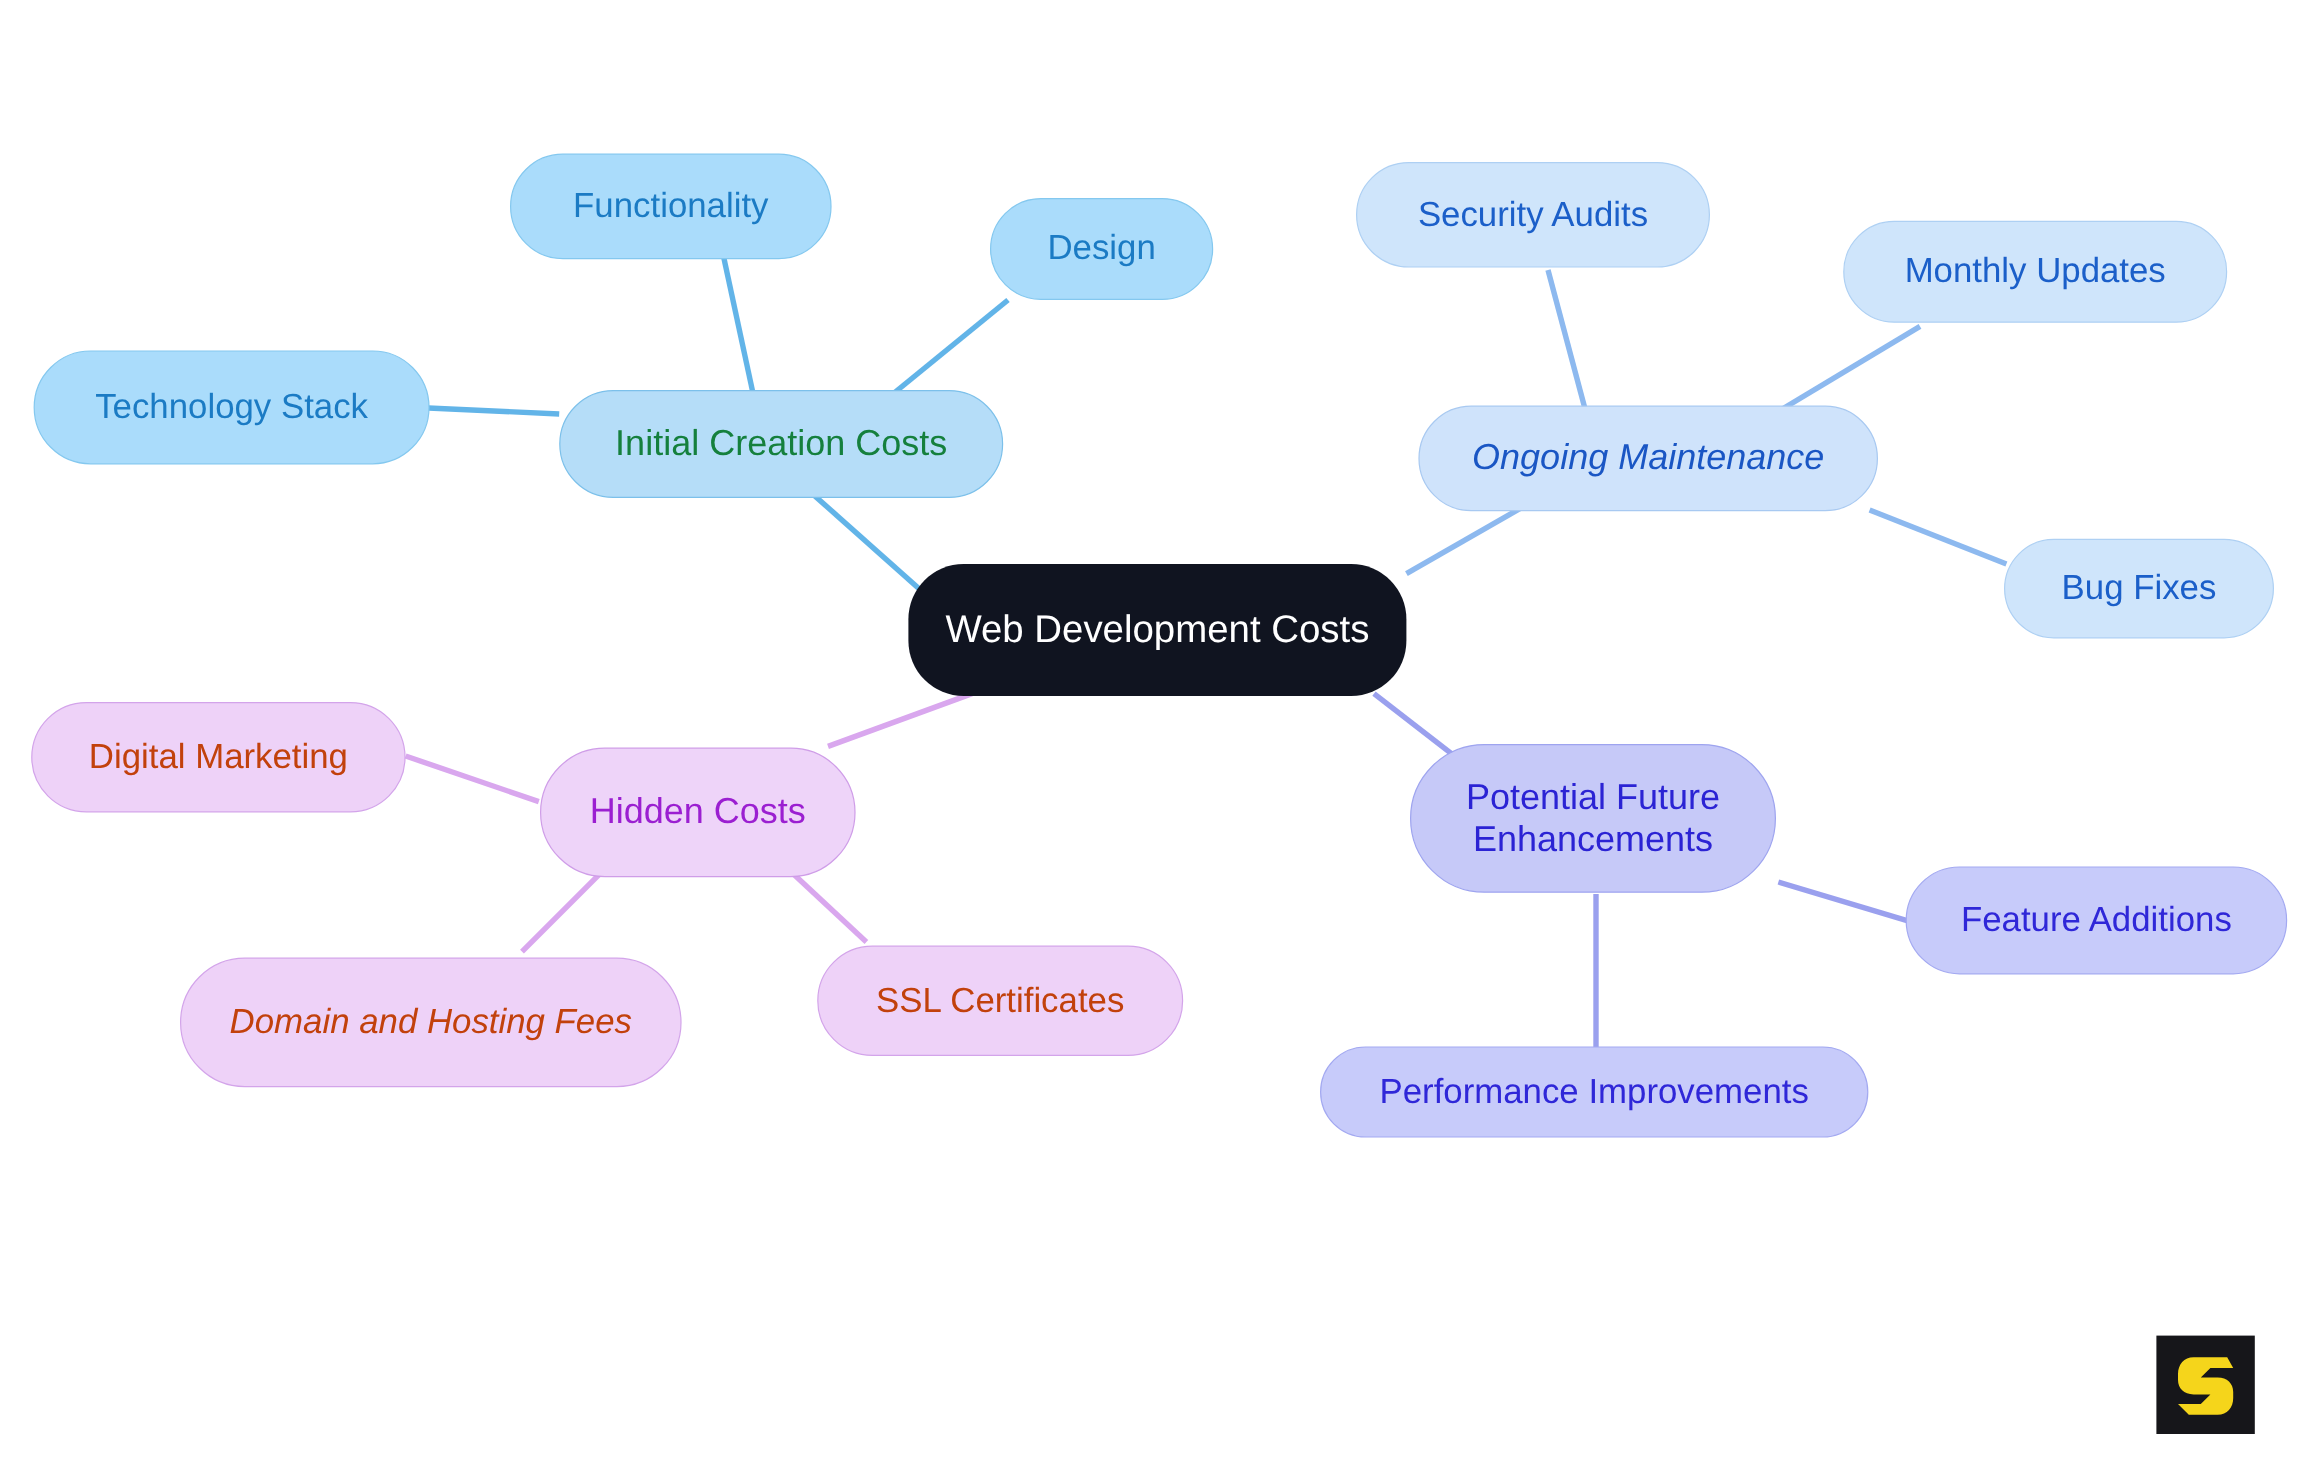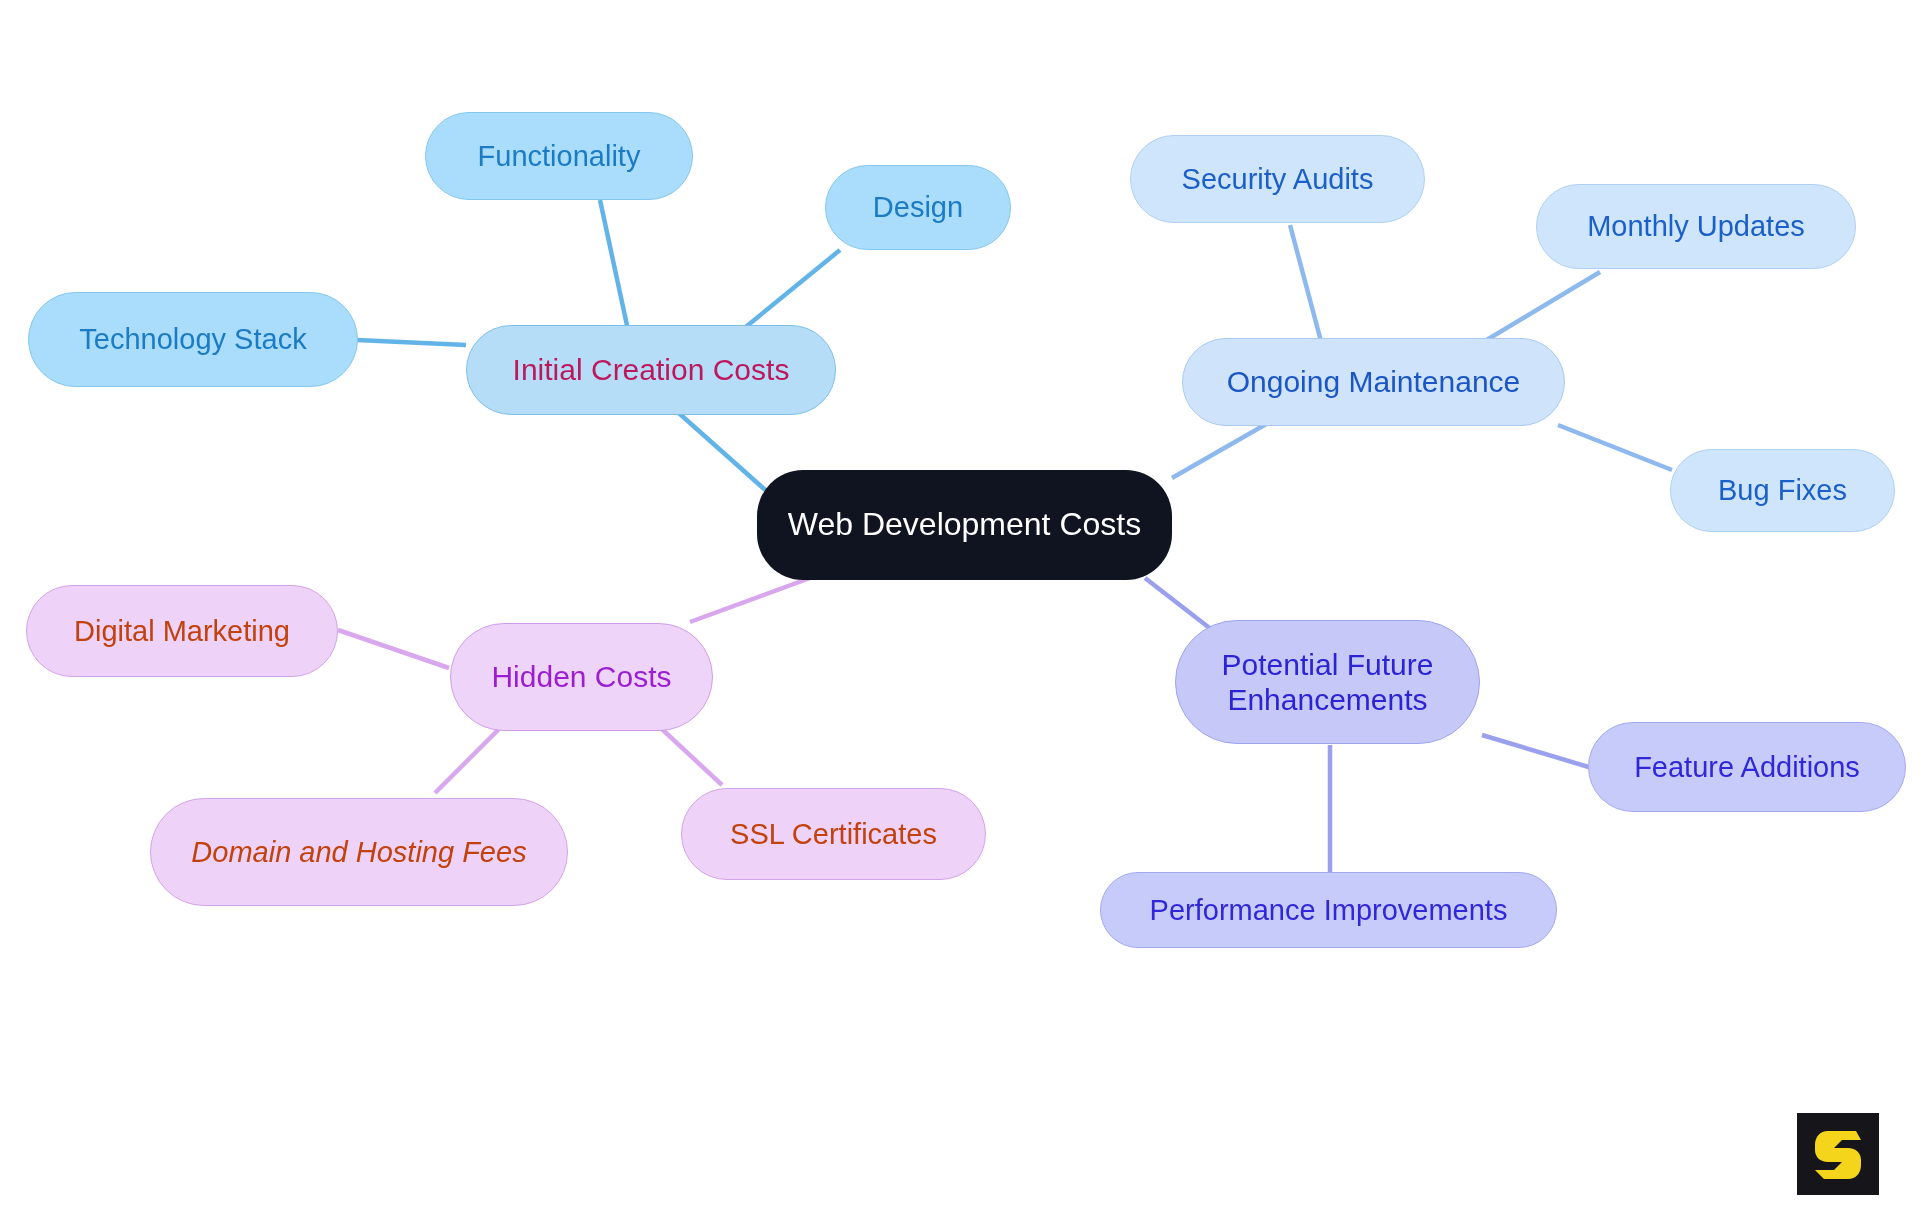--- a/index.html
+++ b/index.html
@@ -43,24 +43,24 @@
     border-radius: 46px;
     border-width: 0;
     background: #101420;
     color: #ffffff;
     font-size: 32px;
   }
   .node.branch { font-size: 30px; }
   .node.leaf   { font-size: 29px; }
 
   
-  .c-blue      { background:#b5ddf8; border-color:#7cc0ea; color:#be185d; }
+  .c-blue      { background:#b5ddf8; border-color:#7cc0ea; color:#15803d; }
   .c-blue-lf   { background:#aadcfb; border-color:#84c8ef; color:#1b7bc4; }
   
-  .c-pblue     { background:#cfe3fb; border-color:#a8c9f1; color:#1a56c4; }
+  .c-pblue     { background:#cfe3fb; border-color:#a8c9f1; color:#1a56c4;font-style:italic; }
   .c-pblue-lf  { background:#cfe5fb; border-color:#aed0f3; color:#1b5fc9; }
   
   .c-violet    { background:#eed4f9; border-color:#cf9de8; color:#9b1fd1; }
   .c-violet-lf { background:#eed2f8; border-color:#d3a4ea; color:#c2410c; }
   
   .c-indigo    { background:#c6c9f8; border-color:#9ea4ef; color:#2b23d4; }
   .c-indigo-lf { background:#c7cbfa; border-color:#a3a9f1; color:#2f27d8; }
 
   
   #logo-badge {
@@ -103,21 +103,21 @@
     <path d="M 650 718 L 722 785" stroke="#d9a7ee" stroke-width="4.5" fill="none"></path>
 
     <path d="M 1482 735 L 1592 768" stroke="#9aa0ee" stroke-width="4.5" fill="none"></path>
     <path d="M 1330 745 L 1330 875" stroke="#9aa0ee" stroke-width="4.5" fill="none"></path>
   </svg>
 
   <div class="node root" style="left:757px; top:470px; width:415px; height:110px;">Web Development Costs</div>
 
   <div class="node branch c-blue" style="left:466px; top:325px; width:370px; height:90px;">Initial Creation Costs</div>
 
-  <div class="node leaf c-blue-lf" style="left:425px; top:112px; width:268px; height:88px;">Functionality</div>
+  <div class="node leaf c-blue-lf" style="left:425px; top:128px; width:268px; height:88px;">Functionality</div>
 
   <div class="node leaf c-blue-lf" style="left:825px; top:165px; width:186px; height:85px;">Design</div>
 
   <div class="node leaf c-blue-lf" style="left:28px; top:292px; width:330px; height:95px;">Technology Stack</div>
 
   <div class="node branch c-pblue" style="left:1182px; top:338px; width:383px; height:88px;">Ongoing Maintenance</div>
 
   <div class="node leaf c-pblue-lf" style="left:1130px; top:135px; width:295px; height:88px;">Security Audits</div>
 
   <div class="node leaf c-pblue-lf" style="left:1536px; top:184px; width:320px; height:85px;">Monthly Updates</div>

